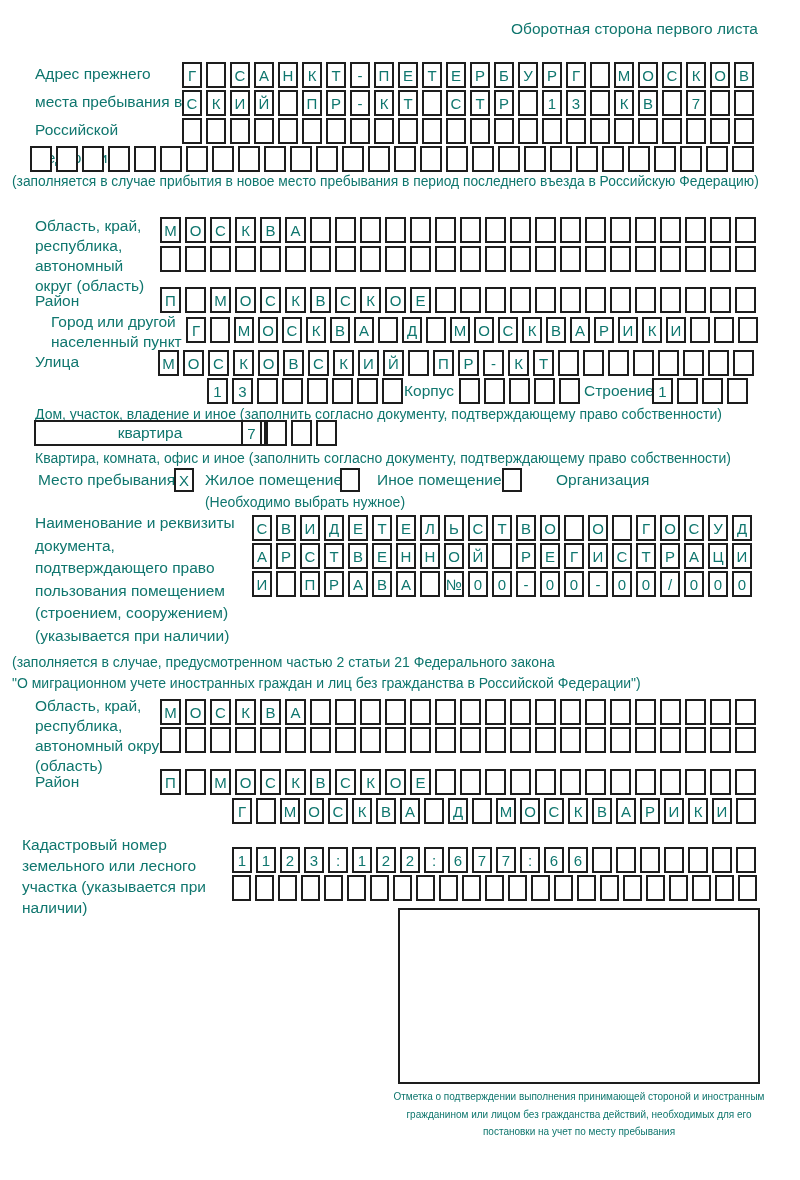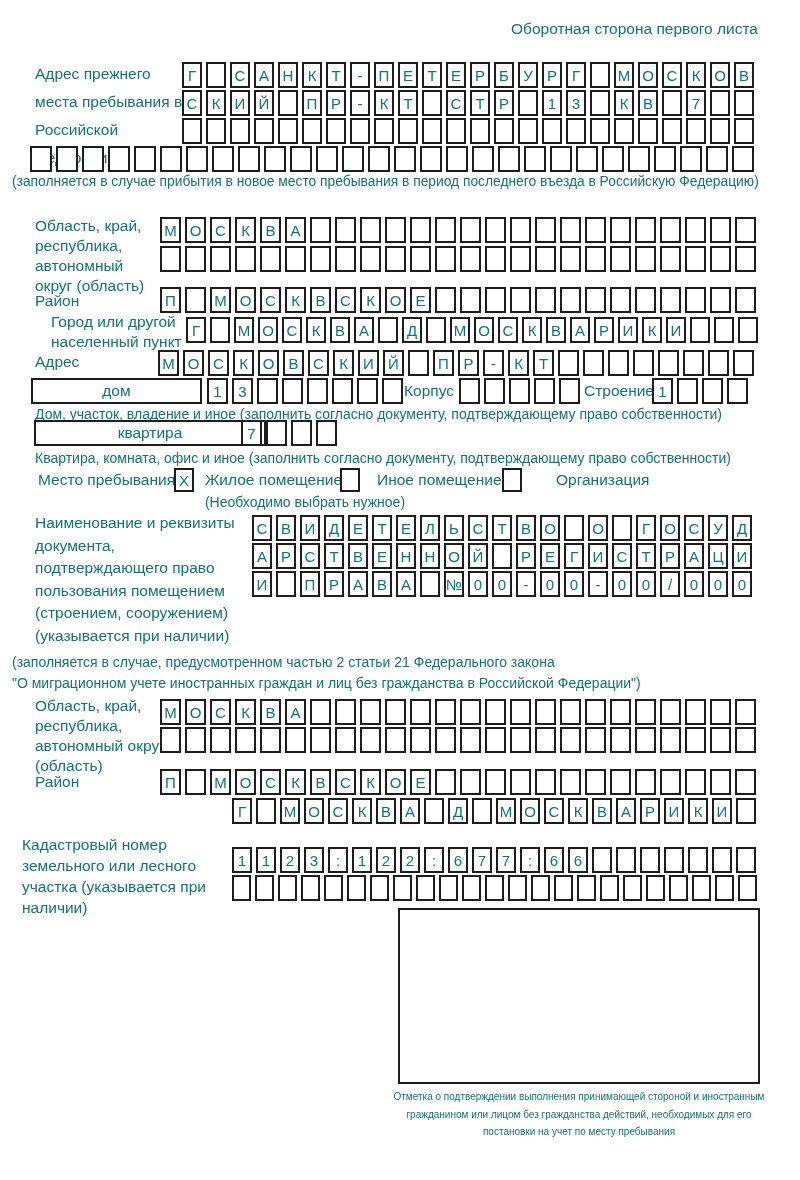--- a/index.html
+++ b/index.html
@@ -250,21 +250,21 @@
       <span class="cell">А</span>
       <span class="cell">Р</span>
       <span class="cell">И</span>
       <span class="cell">К</span>
       <span class="cell">И</span>
       <span class="cell"></span>
       <span class="cell"></span>
       <span class="cell"></span>
     </div>
 
-  <div class="lbl" style="left:35px;top:352px;">Адрес</div>
+  <div class="lbl" style="left:35px;top:352px;">Улица</div>
   <div class="boxrow" style="left:158px;top:350px;--cw:21px;">
       <span class="cell">М</span>
       <span class="cell">О</span>
       <span class="cell">С</span>
       <span class="cell">К</span>
       <span class="cell">О</span>
       <span class="cell">В</span>
       <span class="cell">С</span>
       <span class="cell">К</span>
       <span class="cell">И</span>
@@ -278,21 +278,20 @@
       <span class="cell"></span>
       <span class="cell"></span>
       <span class="cell"></span>
       <span class="cell"></span>
       <span class="cell"></span>
       <span class="cell"></span>
       <span class="cell"></span>
       <span class="cell"></span>
     </div>
 
-  <div class="bigbox" style="left:31px;top:378px;width:171px;">дом</div>
   <div class="boxrow" style="left:207px;top:378px;--cw:21px;">
       <span class="cell">1</span>
       <span class="cell">3</span>
       <span class="cell"></span>
       <span class="cell"></span>
       <span class="cell"></span>
       <span class="cell"></span>
       <span class="cell"></span>
       <span class="cell"></span>
     </div>

